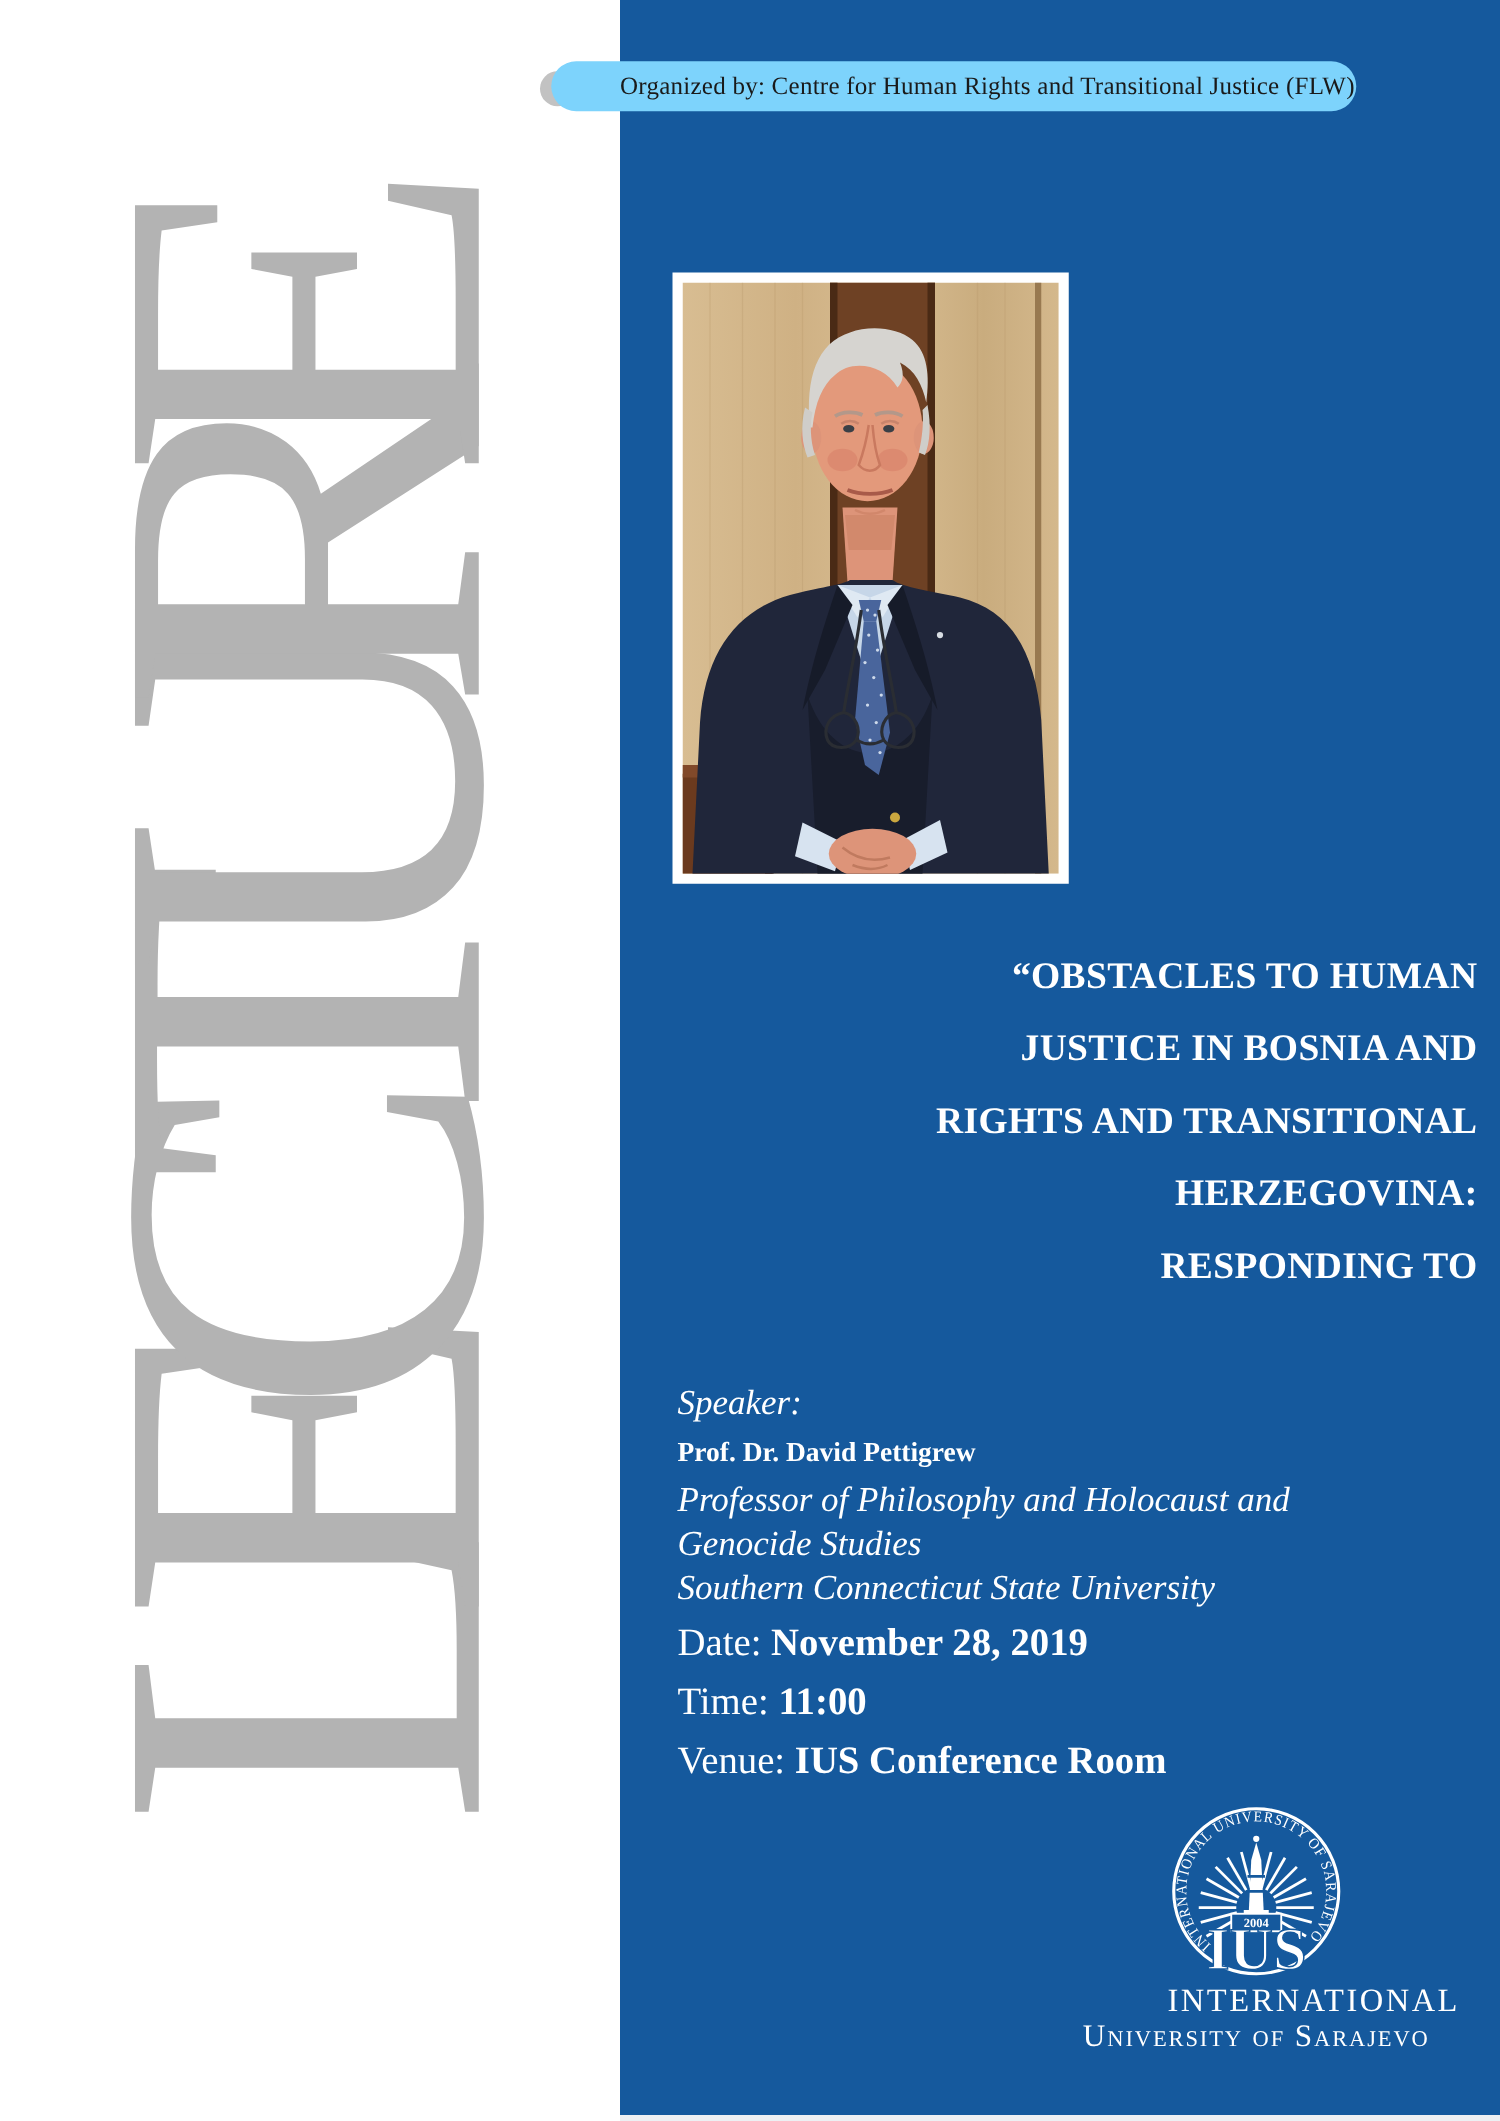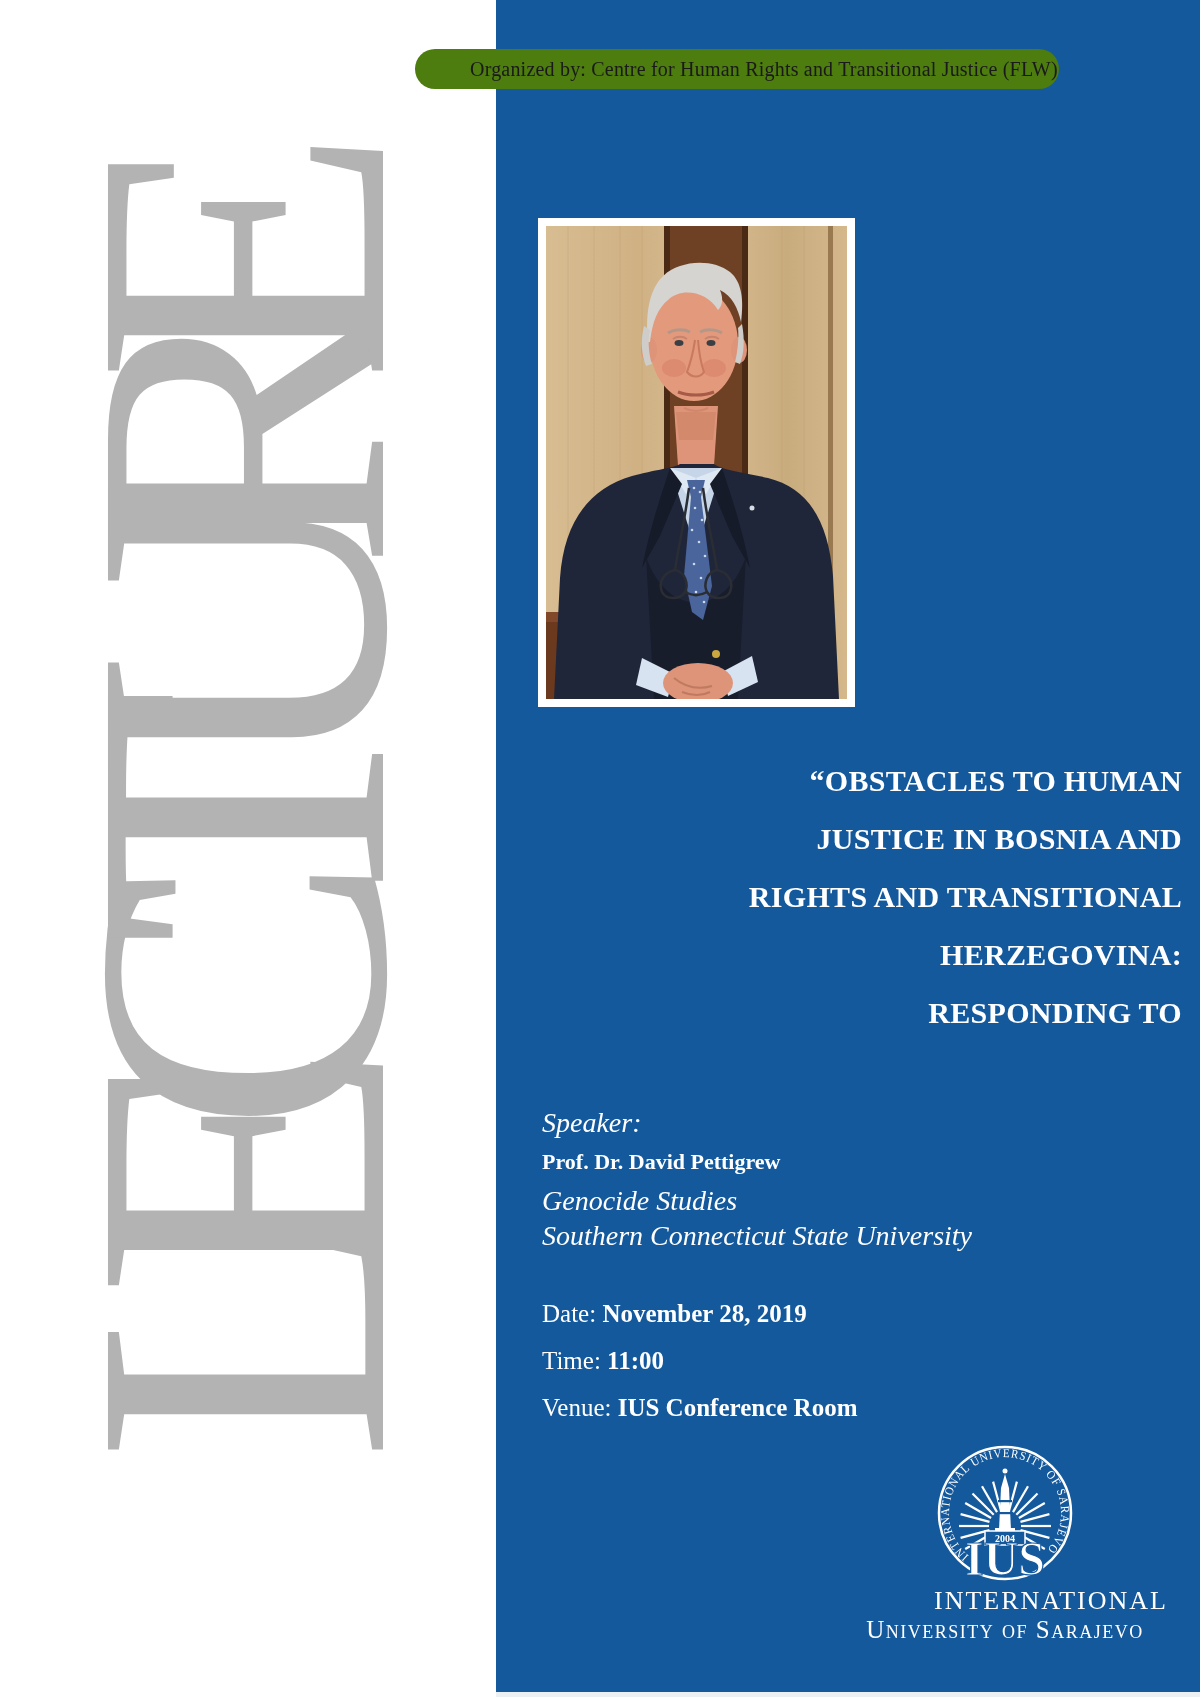--- a/index.html
+++ b/index.html
@@ -19,39 +19,39 @@
                 background:var(--strip);}
 
   .watermark{position:absolute;left:242px;top:840px;
              transform:translate(-50%,-50%) rotate(-90deg);
              font-size:420px;letter-spacing:-0.22em;line-height:1;
              color:var(--watermark-gray);white-space:nowrap;
              font-family:"Liberation Serif", serif;}
 
   .ribbon-fold{position:absolute;left:432px;top:57px;width:28px;height:28px;
                background:#c2c2c2;border-radius:50%;}
-  .ribbon{position:absolute;left:415px;top:49px;width:644px;height:40px;
-          background:#4d7c0f;border-radius:20px;display:flex;align-items:center;}
+  .ribbon{position:absolute;left:441px;top:49px;width:644px;height:40px;
+          background:#7dd3fc;border-radius:20px;display:flex;align-items:center;}
   .ribbon span{padding-left:55px;font-size:20px;color:#1a1a1a;letter-spacing:0.2px;}
 
   .photo-frame{position:absolute;left:538px;top:218px;width:317px;height:489px;
                background:#ffffff;padding:8px;}
   .photo-frame svg{display:block;width:301px;height:473px;}
 
   .title{position:absolute;left:542px;top:752px;width:640px;
          color:var(--text-white);font-weight:bold;font-size:30px;line-height:58px;
          letter-spacing:0.3px;text-align:right;}
 
   .speaker{position:absolute;left:542px;top:1105px;color:var(--text-white);}
   .speaker .lbl{font-size:28px;line-height:36px;font-style:italic;}
   .speaker .name{font-size:22px;line-height:42px;font-weight:bold;}
   .speaker .aff{font-size:28px;line-height:35px;font-style:italic;}
 
   .details{position:absolute;left:542px;top:1290px;color:var(--text-white);
-           font-size:25px;}
+           font-size:31px;}
   .details .row{line-height:47px;}
   .details .b{font-weight:bold;}
 
   .logo-seal{position:absolute;left:935px;top:1444px;width:140px;height:140px;}
   .logo-line1{position:absolute;left:856px;top:1584px;width:390px;text-align:center;
               color:var(--text-white);font-size:26px;letter-spacing:2px;line-height:34px;}
   .logo-line2{position:absolute;left:810px;top:1616px;width:390px;text-align:center;
               color:var(--text-white);font-size:25px;font-variant:small-caps;
               letter-spacing:1.5px;line-height:28px;}
 </style>
@@ -179,20 +179,21 @@
     <div>“OBSTACLES TO HUMAN</div>
     <div>JUSTICE IN BOSNIA AND</div>
     <div>RIGHTS AND TRANSITIONAL</div>
     <div>HERZEGOVINA:</div>
     <div>RESPONDING TO</div>
   </div>
 
   <div class="speaker">
     <div class="lbl">Speaker:</div>
     <div class="name">Prof. Dr. David Pettigrew</div>
+    <div class="aff">Professor of Philosophy and Holocaust and</div>
     <div class="aff">Genocide Studies</div>
     <div class="aff">Southern Connecticut State University</div>
   </div>
 
   <div class="details">
     <div class="row"><span>Date:</span> <span class="b">November 28, 2019</span></div>
     <div class="row"><span>Time:</span> <span class="b">11:00</span></div>
     <div class="row"><span>Venue:</span> <span class="b">IUS Conference Room</span></div>
   </div>
 

